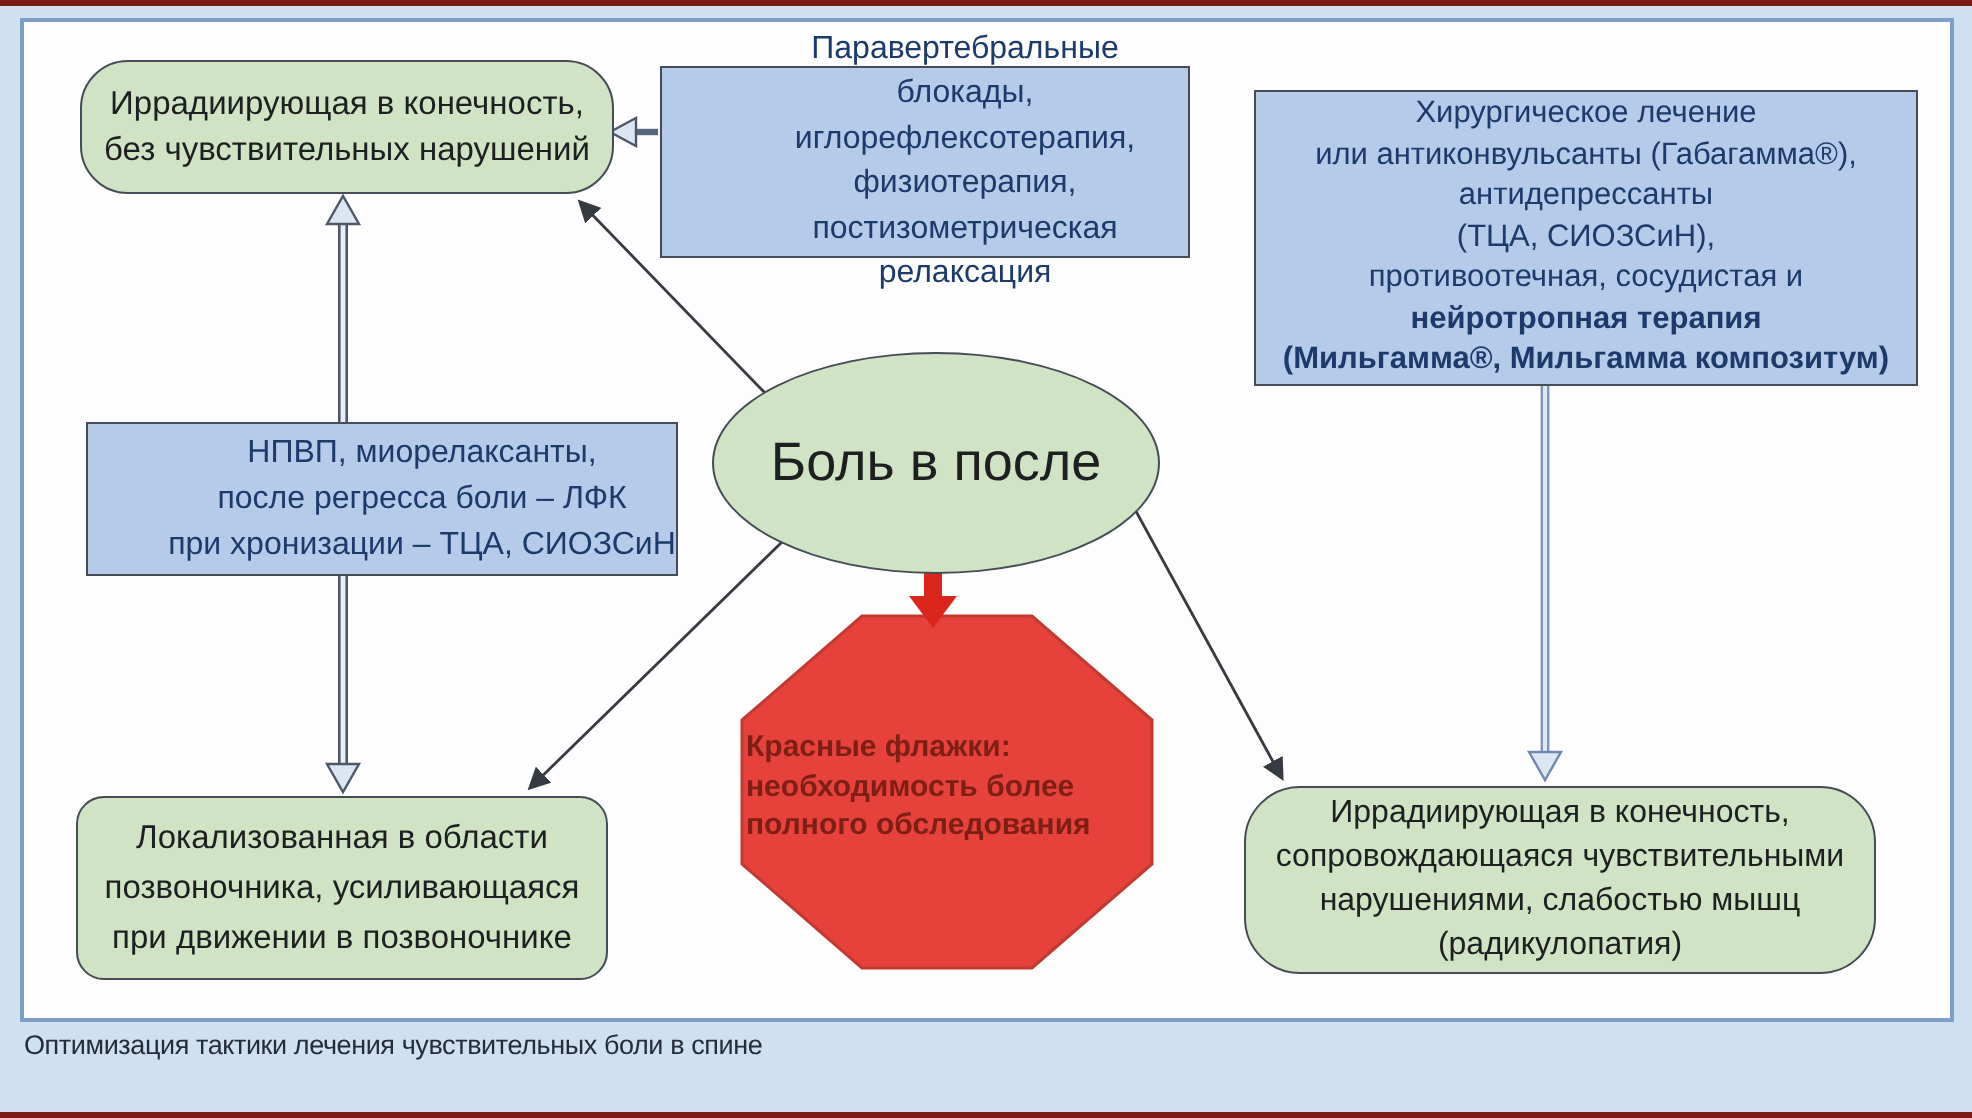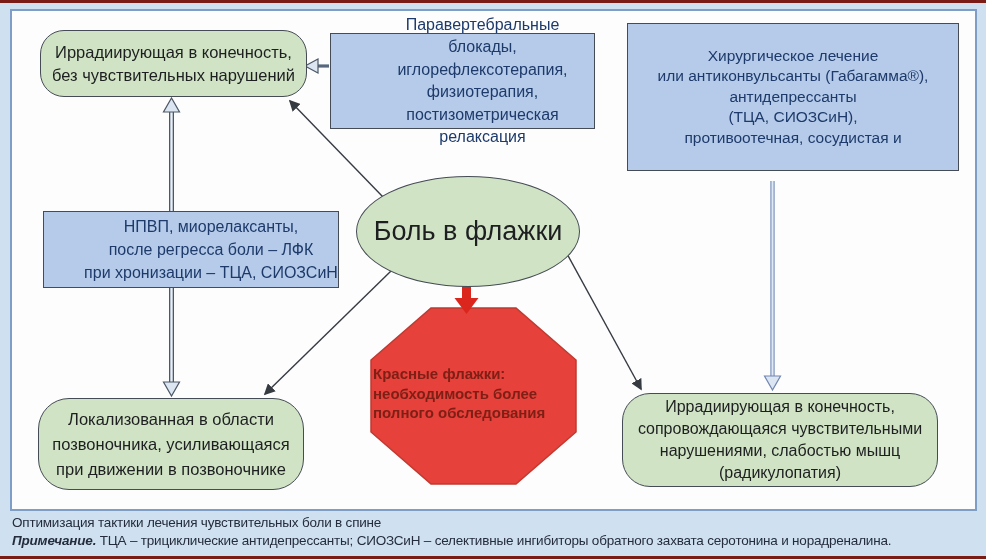--- a/index.html
+++ b/index.html
@@ -9,23 +9,23 @@
   .frame-line.top{top:0;}
   .frame-line.bottom{bottom:0;}
   .panel{position:absolute;left:10px;top:9px;width:967px;height:502px;background:var(--panel-bg,#fdfdfe);border:2px solid var(--panel-border,#7e9ec7);box-sizing:border-box;}
   .overlay{position:absolute;left:0;top:0;width:986px;height:559px;z-index:1;}
   .node{position:absolute;display:flex;align-items:center;justify-content:center;text-align:center;box-sizing:border-box;z-index:2;}
   .node-text{white-space:pre-line;display:block;}
   .blue{background:var(--box-blue,#b5cbe9);border:1.5px solid var(--box-border,#454c55);color:var(--node-text-blue,#1d3a6b);padding-left:40px;}
   .green{background:var(--box-green,#d0e3c4);border:1.5px solid var(--box-border,#454c55);color:var(--node-text-dark,#1d1f21);}
   .green-tl{left:40px;top:30px;width:267px;height:67px;border-radius:24px;font-size:16.5px;line-height:23px;}
   .blue-tm{left:330px;top:33px;width:265px;height:96px;font-size:16px;line-height:22.5px;}
-  .blue-tr{left:627px;top:23px;width:332px;height:148px;font-size:15.5px;line-height:20.5px;flex-direction:column;padding:3px 4px;}
+  .blue-tr{left:627px;top:45px;width:332px;height:148px;font-size:15.5px;line-height:20.5px;flex-direction:column;padding:3px 4px;}
   .blue-left{left:43px;top:211px;width:296px;height:77px;font-size:16px;line-height:23px;}
-  .green-bl{left:38px;top:398px;width:266px;height:92px;border-radius:31px;font-size:16.5px;line-height:25px;}
+  .green-bl{left:38px;top:398px;width:266px;height:92px;border-radius:14px;font-size:16.5px;line-height:25px;}
   .green-br{left:622px;top:393px;width:316px;height:94px;border-radius:28px;font-size:16px;line-height:22px;}
   .ellipse{left:356px;top:176px;width:224px;height:111px;border-radius:50%;font-size:27px;color:var(--node-text-dark,#26292b);}
   .bold{font-weight:bold;}
   .octagon-label{position:absolute;left:373px;top:364px;width:200px;z-index:2;
     font-size:15px;line-height:19.5px;font-weight:bold;color:var(--octagon-text,#7e1f15);white-space:pre-line;}
   .caption{position:absolute;left:12px;top:514px;width:966px;z-index:2;font-size:13.5px;line-height:17.5px;
     color:var(--caption-text,#252c3c);letter-spacing:-0.2px;}
   .caption .note-label{font-weight:bold;font-style:italic;}
   
   .octagon{fill:var(--octagon-fill,#e6413a);stroke:var(--octagon-border,#bf3a31);stroke-width:1.5;}
@@ -100,30 +100,32 @@
 физиотерапия,
 постизометрическая релаксация</span>
   </div>
 
   <div class="node blue blue-tr">
     <span class="node-text">Хирургическое лечение
 или антиконвульсанты (Габагамма®),
 антидепрессанты
 (ТЦА, СИОЗСиН),
 противоотечная, сосудистая и</span>
+    <span class="node-text bold">нейротропная терапия
+(Мильгамма®, Мильгамма композитум)</span>
   </div>
 
   <div class="node blue blue-left">
     <span class="node-text">НПВП, миорелаксанты,
 после регресса боли – ЛФК
 при хронизации – ТЦА, СИОЗСиН</span>
   </div>
 
   <div class="node green ellipse">
-    <span class="node-text">Боль в флажки</span>
+    <span class="node-text">Боль в после</span>
   </div>
 
   <div class="octagon-label">Красные флажки:
 необходимость более
 полного обследования</div>
 
   <div class="node green green-bl">
     <span class="node-text">Локализованная в области
 позвоночника, усиливающаяся
 при движении в позвоночнике</span>
@@ -131,15 +133,14 @@
 
   <div class="node green green-br">
     <span class="node-text">Иррадиирующая в конечность,
 сопровождающаяся чувствительными
 нарушениями, слабостью мышц
 (радикулопатия)</span>
   </div>
 
   <div class="caption">
     <div>Оптимизация тактики лечения чувствительных боли в спине</div>
-    <div><span class="note-label">Примечание.</span><span> ТЦА – трициклические антидепрессанты; СИОЗСиН – селективные ингибиторы обратного захвата серотонина и норадреналина.</span></div>
   </div>
 </div>
 
 </body></html>

